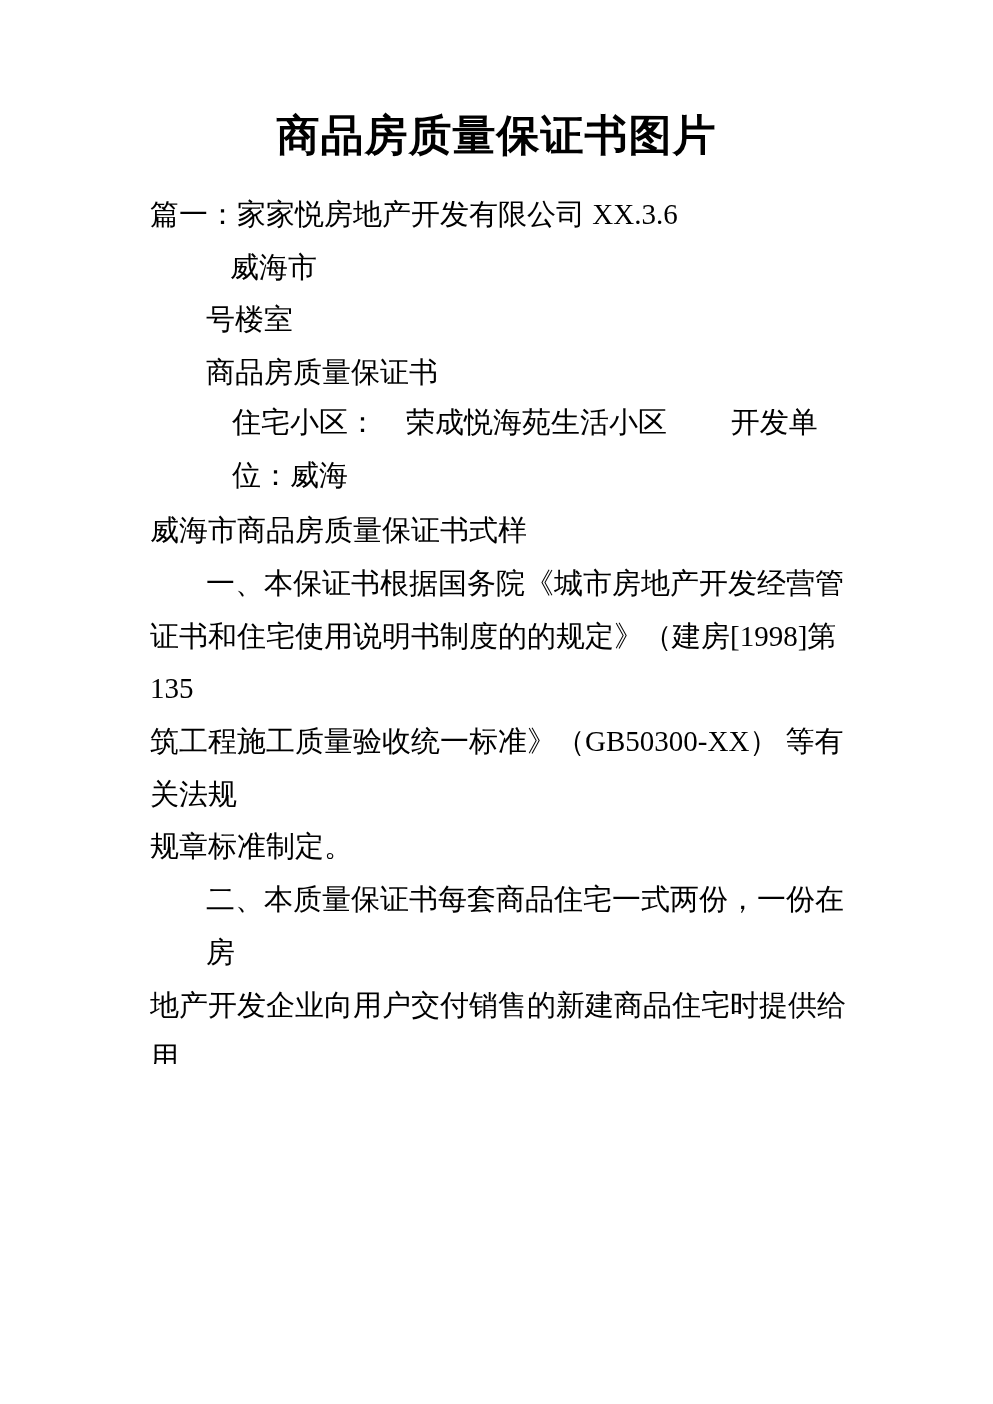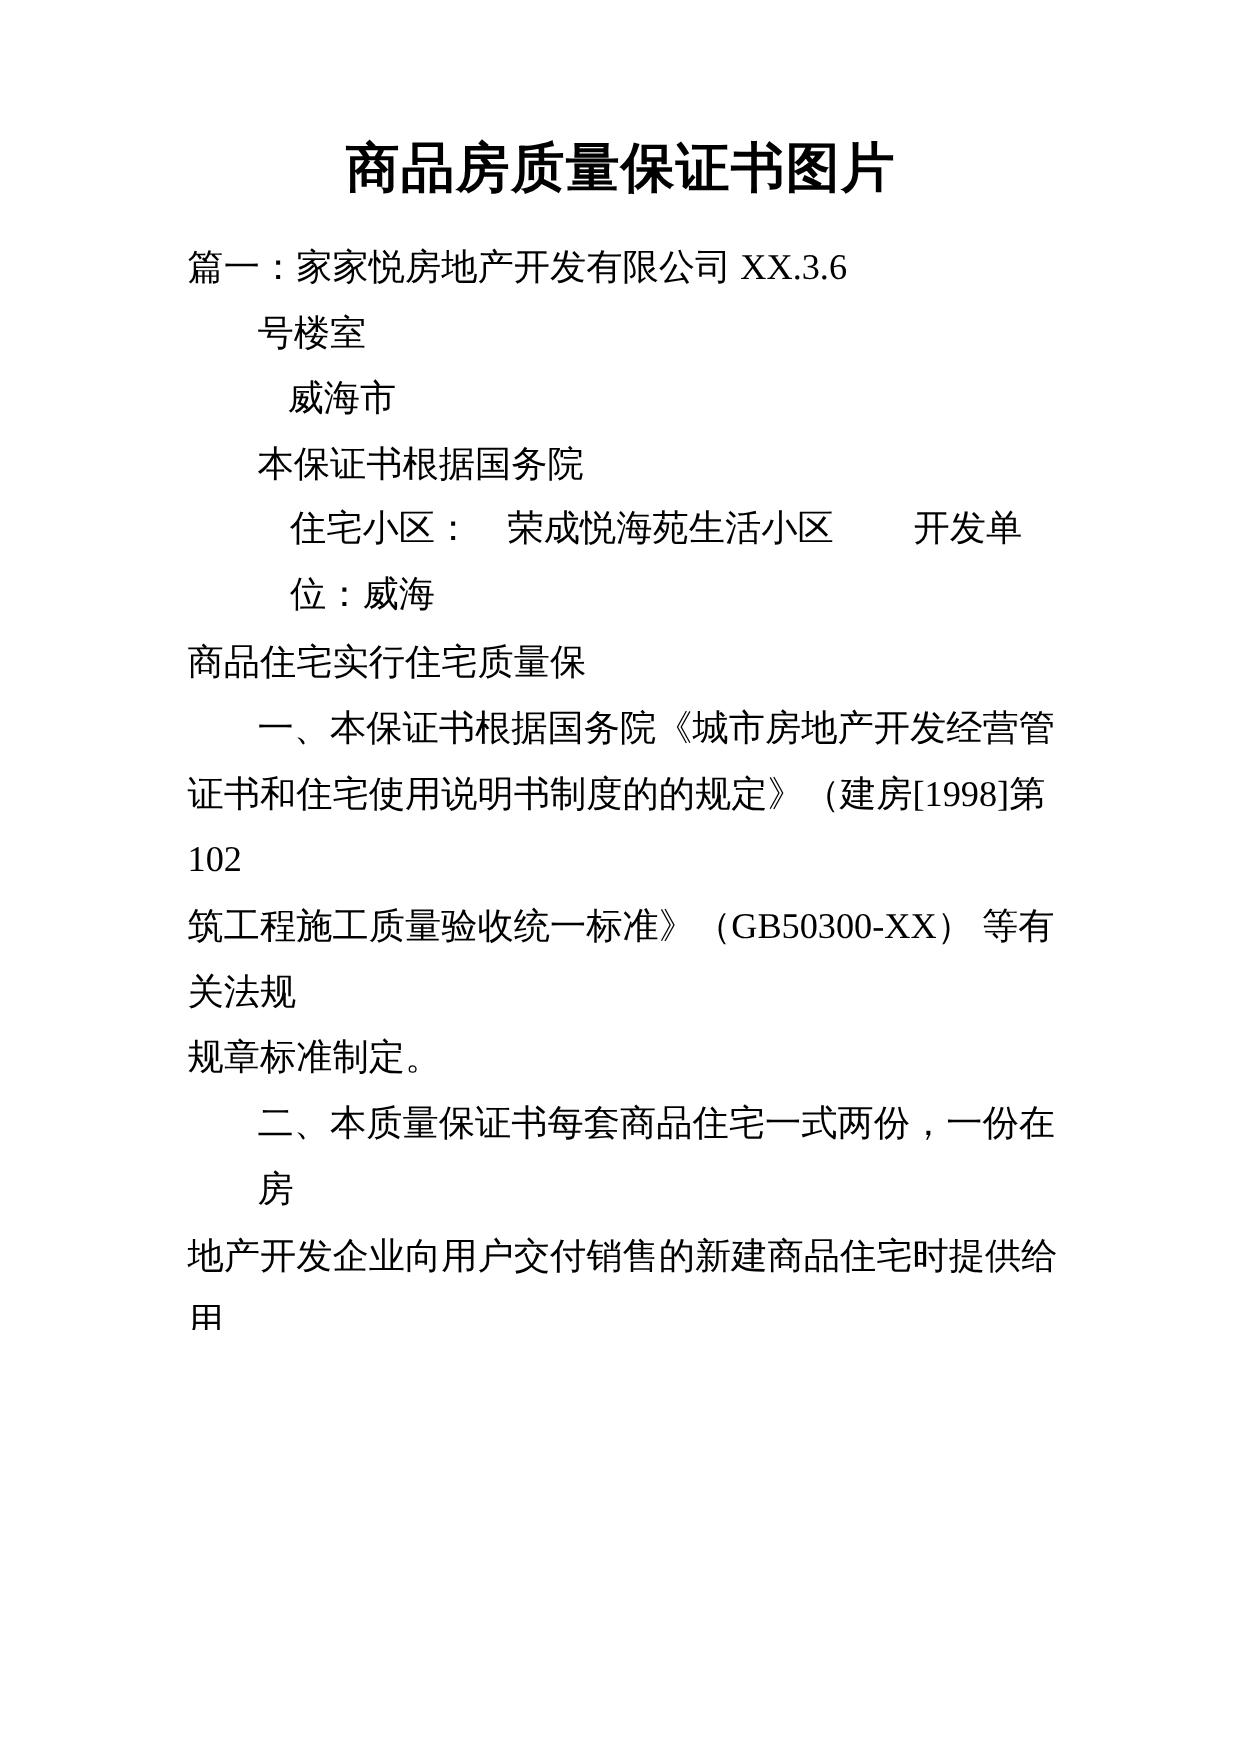--- a/index.html
+++ b/index.html
@@ -38,26 +38,26 @@
   .i2a { padding-left: 80px; }   
   .i3  { padding-left: 82px; font-family: Liberation Mono, monospace; }   
 </style>
 </head>
 <body>
 
 <div class="page">
   <h1 class="doc-title">商品房质量保证书图片</h1>
   <div class="doc-body">
     <div class="line">篇一：家家悦房地产开发有限公司 XX.3.6</div>
+    <div class="line i2a">威海市</div>
     <div class="line i2">号楼室</div>
-    <div class="line i2a">威海市</div>
-    <div class="line i2">本保证书根据国务院</div>
+    <div class="line i2">商品房质量保证书</div>
     <div class="line i3">住宅小区：　荣成悦海苑生活小区　  开发单位：威海</div>
-    <div class="line">商品住宅实行住宅质量保</div>
+    <div class="line">威海市商品房质量保证书式样</div>
     <div class="line i2">一、本保证书根据国务院《城市房地产开发经营管</div>
-    <div class="line">证书和住宅使用说明书制度的的规定》（建房[1998]第 102</div>
+    <div class="line">证书和住宅使用说明书制度的的规定》（建房[1998]第 135</div>
     <div class="line">筑工程施工质量验收统一标准》（GB50300-XX） 等有关法规</div>
     <div class="line">规章标准制定。</div>
     <div class="line i2">二、本质量保证书每套商品住宅一式两份，一份在房</div>
     <div class="line">地产开发企业向用户交付销售的新建商品住宅时提供给用</div>
 
   </div>
 </div>
 
 </body></html>

